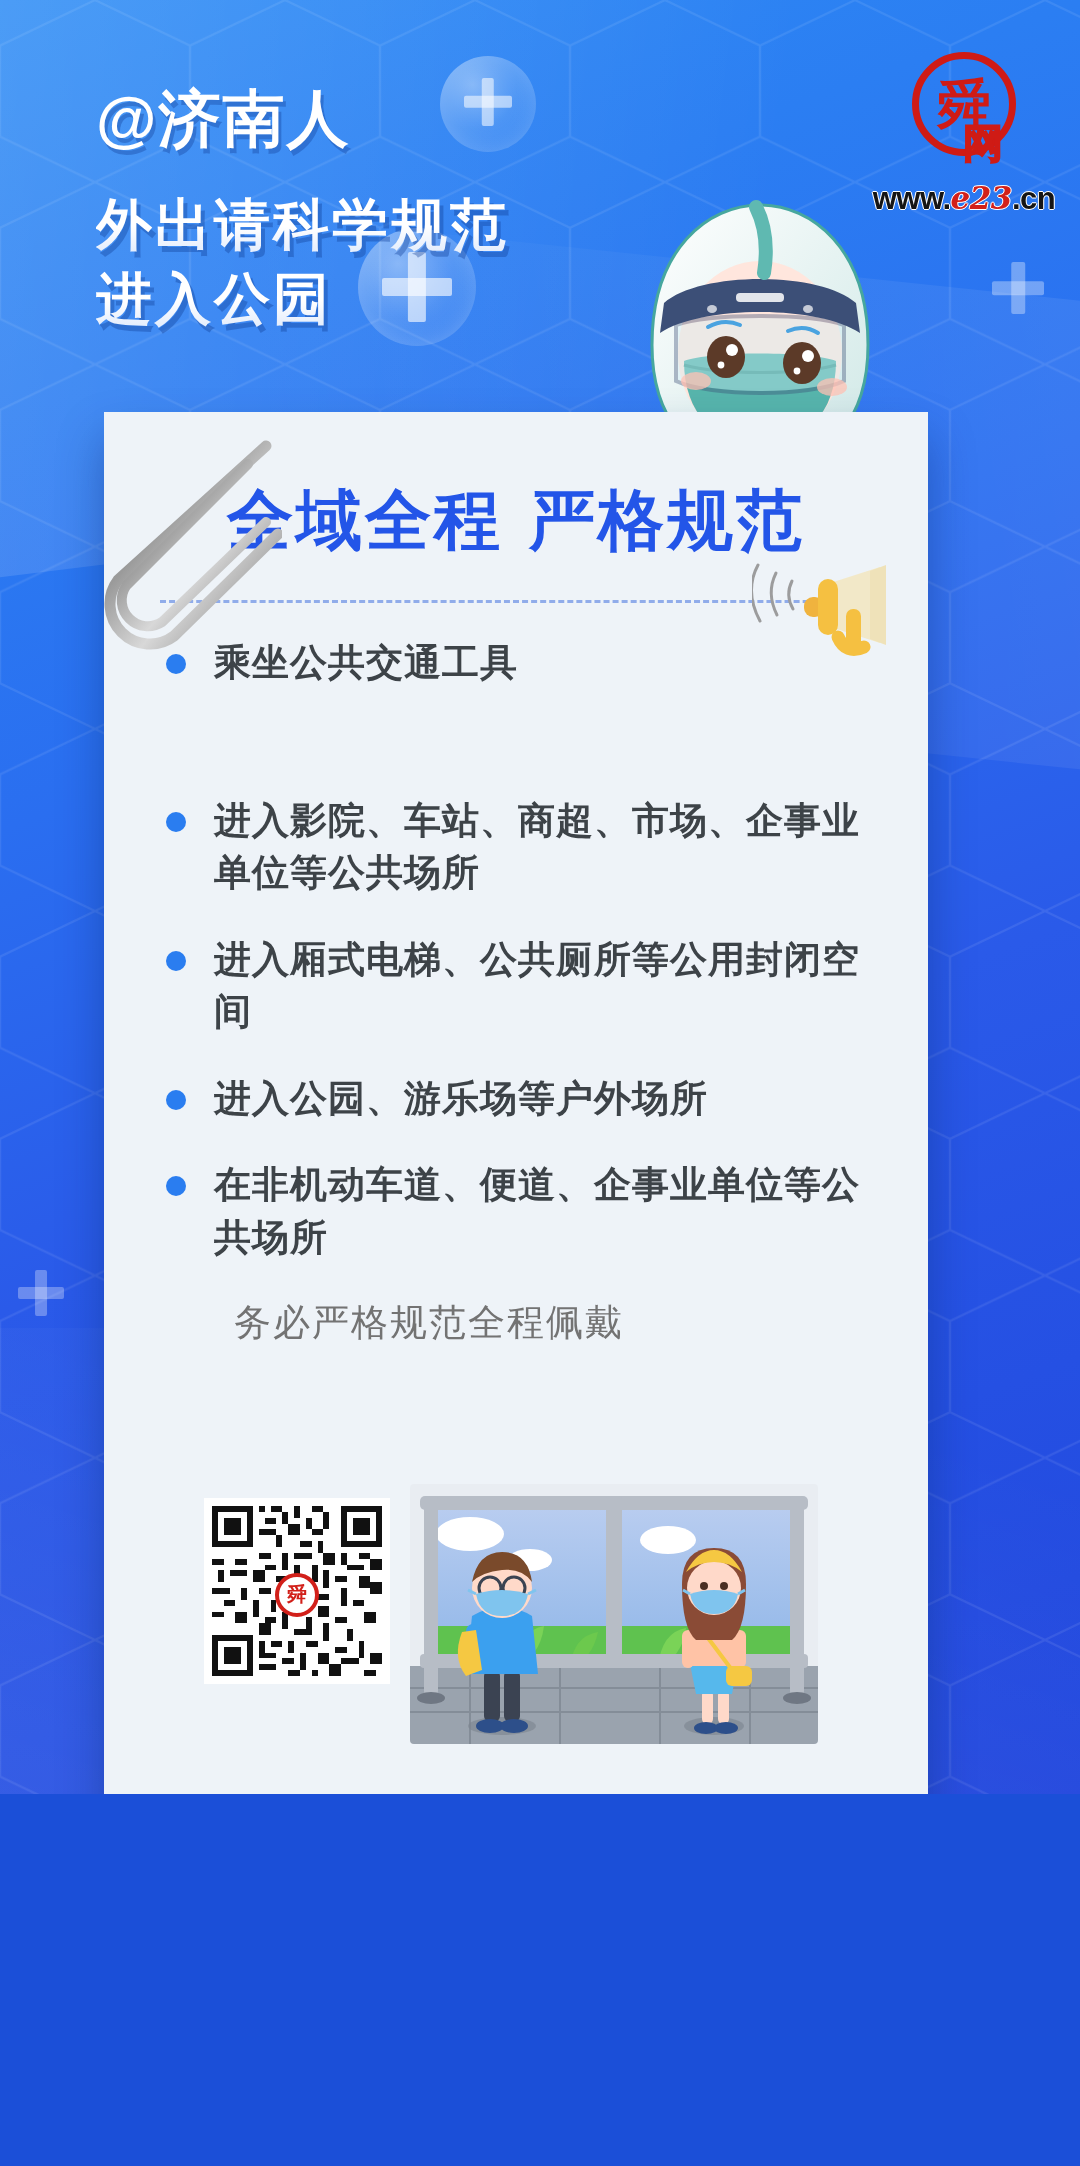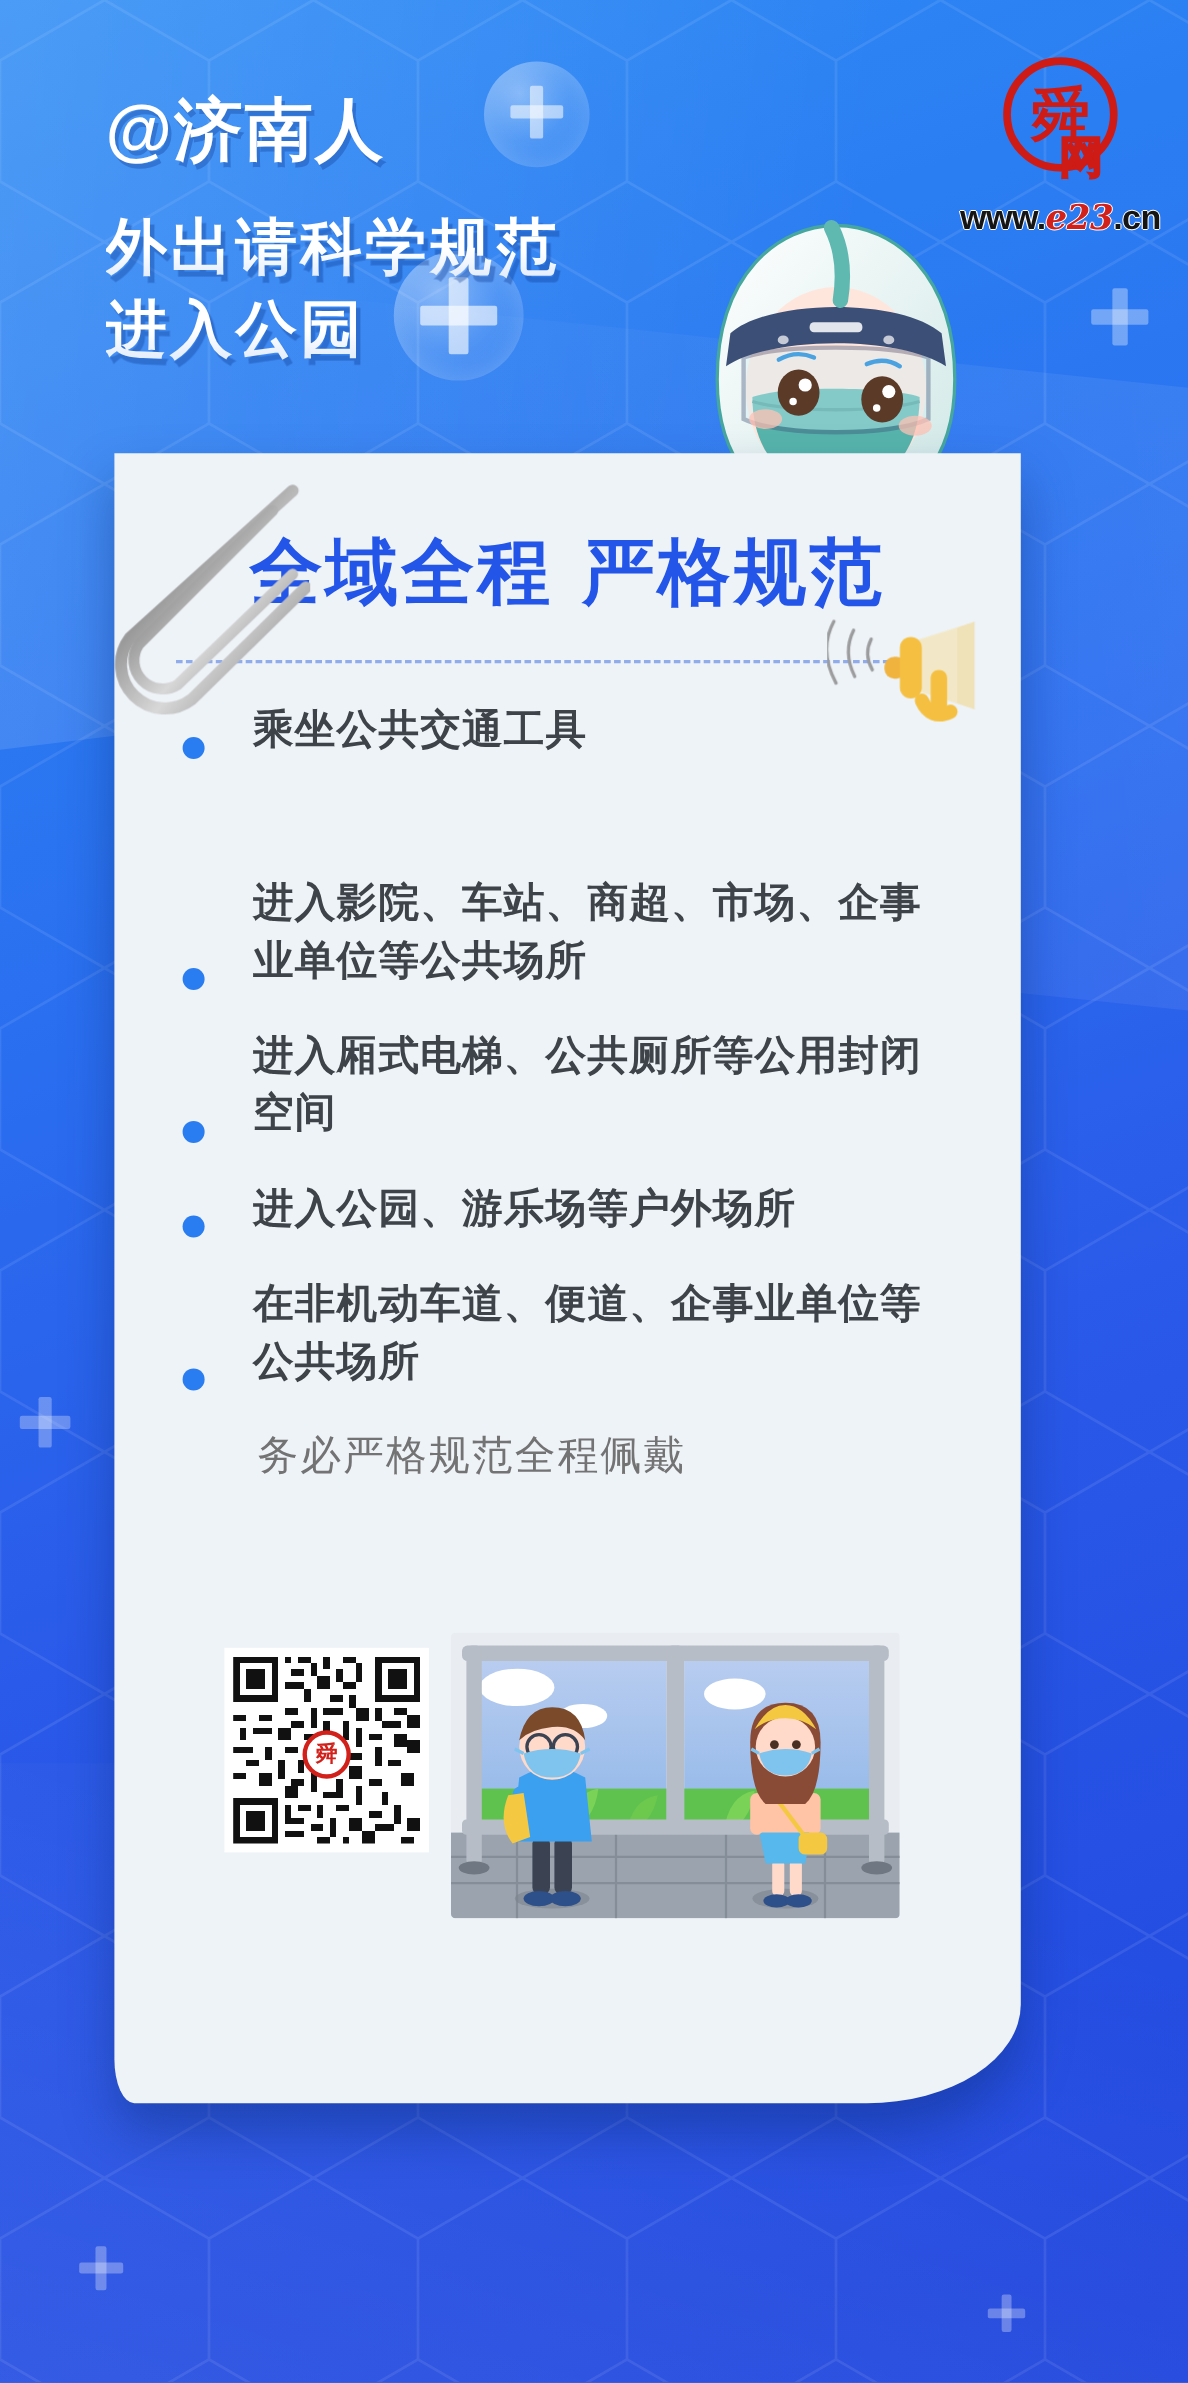--- a/index.html
+++ b/index.html
@@ -1,20 +1,20 @@
 <!DOCTYPE html>
 <html><head>
 <meta charset="utf-8">
 <style>
   html,body{margin:0;padding:0;background:#1b4fd8;}
   *{box-sizing:border-box;}
   body{font-family:"Liberation Sans","DejaVu Sans",sans-serif;}
 
   .poster{
-    position:relative;width:1080px;height:2166px;overflow:hidden;
+    position:relative;width:1080px;height:1794px;overflow:hidden;
     background:linear-gradient(160deg,#2f8df5 0%,#2b7ef2 18%,#2a6ef0 38%,#2a5ae9 60%,#2550e3 80%,#2146dd 100%);
   }
 
   
   .hexlayer{position:absolute;inset:0;opacity:.30;}
   .hexlayer svg{width:100%;height:100%;}
 
   
   .sweep{position:absolute;pointer-events:none;}
   .sweep1{left:-10%;top:-6%;width:130%;height:34%;
@@ -78,21 +78,21 @@
   .clip{position:absolute;left:-52px;top:22px;width:230px;height:230px;z-index:9;}
 
   .card-title{
     text-align:center;margin-top:64px;font-family:"DejaVu Serif","Liberation Serif",serif;
     font-size:66px;font-weight:700;color:#2355e8;letter-spacing:3px;
   }
   .divider{position:relative;margin:34px 56px 0 56px;border-top:3px dashed #7fa0e8;opacity:.85;}
   .megaphone{position:absolute;right:-30px;top:-48px;width:150px;height:104px;}
 
   .list{margin:34px 62px 0 62px;}
-  .li{display:flex;align-items:flex-end;margin-bottom:34px;gap:16px;}
+  .li{display:flex;align-items:flex-start;margin-bottom:34px;}
   .dot{flex:0 0 auto;width:20px;height:20px;border-radius:50%;background:#2a7df0;margin-top:17px;margin-right:28px;}
   .dot.blank{background:transparent;}
   .li-text{font-size:37px;line-height:1.42;color:#3d4348;font-weight:700;letter-spacing:1px;}
   .emph{margin:4px 0 0 68px;font-size:37px;font-weight:400;color:#737373;letter-spacing:2px;}
 
   .media{position:absolute;left:0;right:0;bottom:168px;height:246px;}
   .qr{position:absolute;left:100px;top:0;width:186px;height:186px;background:#fff;padding:8px;}
   .qr svg{display:block;width:100%;height:100%;}
   .qr-seal{position:absolute;left:50%;top:52%;transform:translate(-50%,-50%);
     width:44px;height:44px;border-radius:50%;border:4px solid #d2201a;background:#fff;

